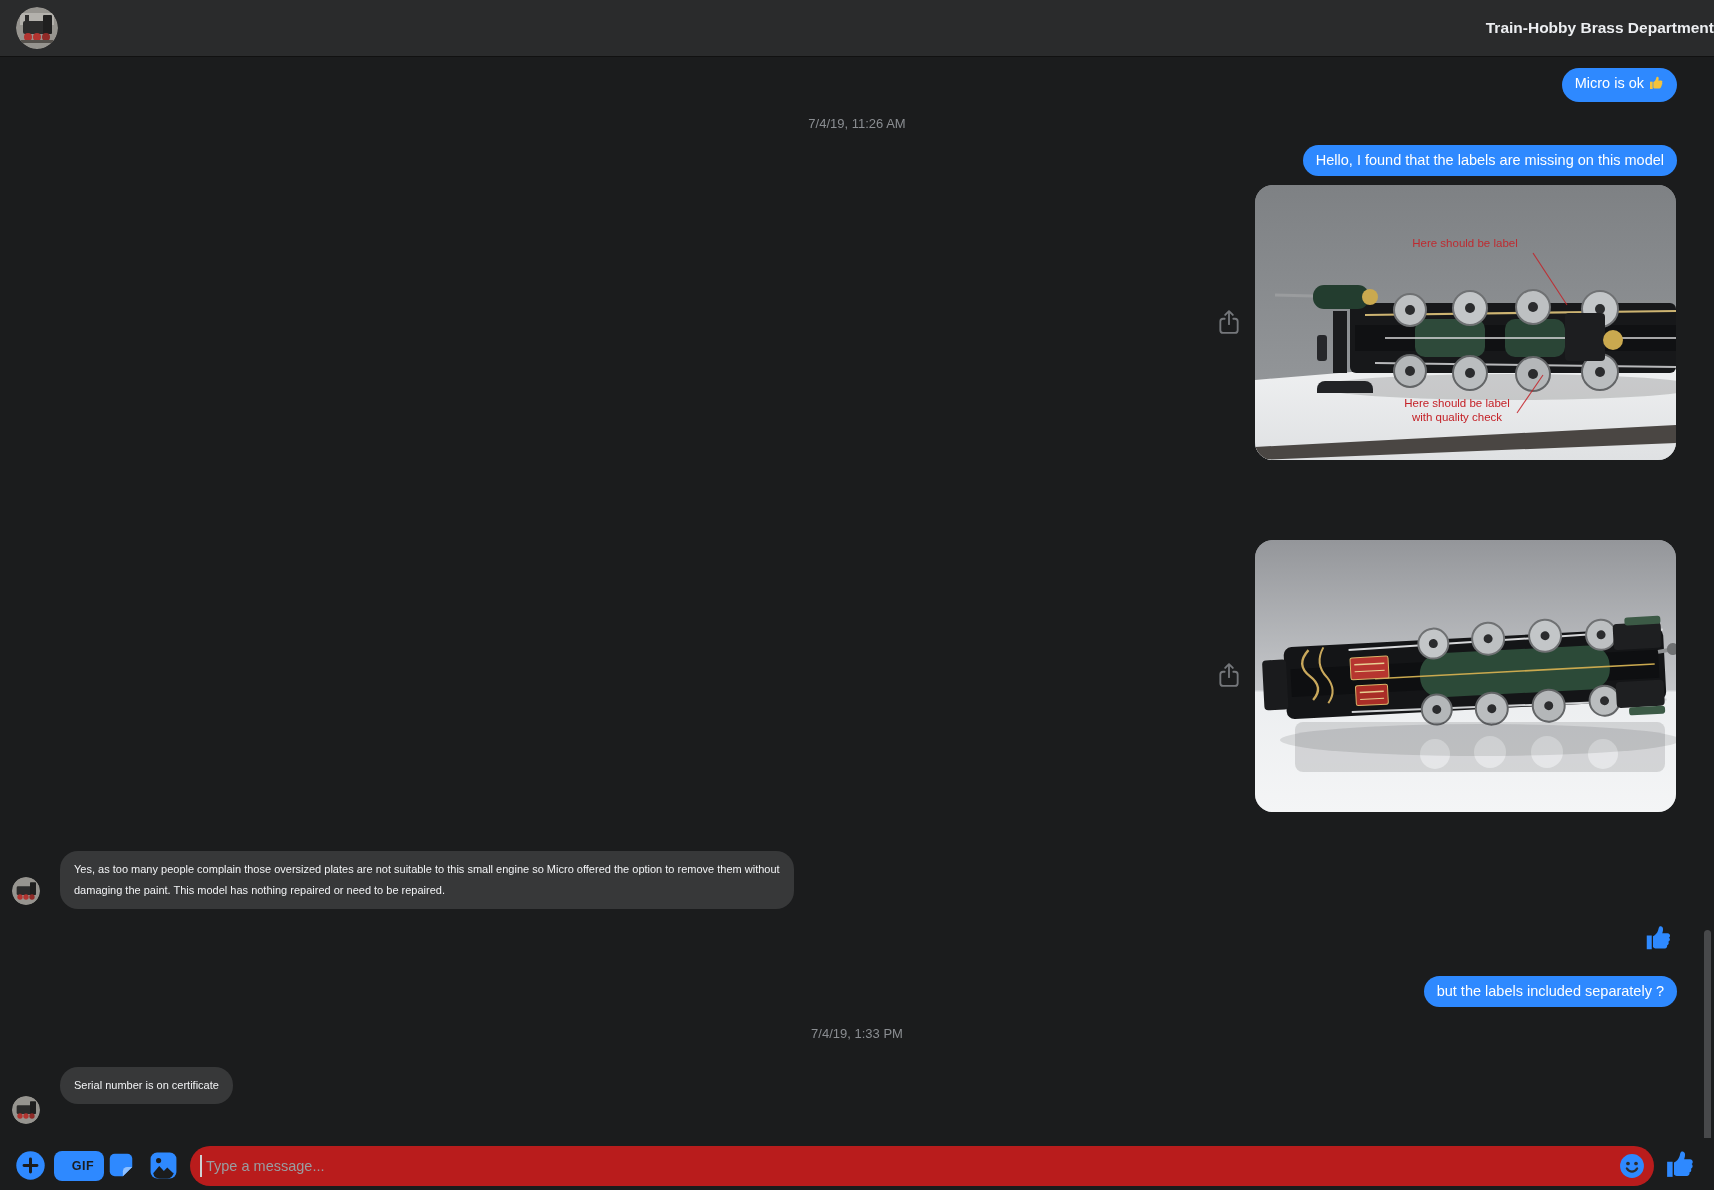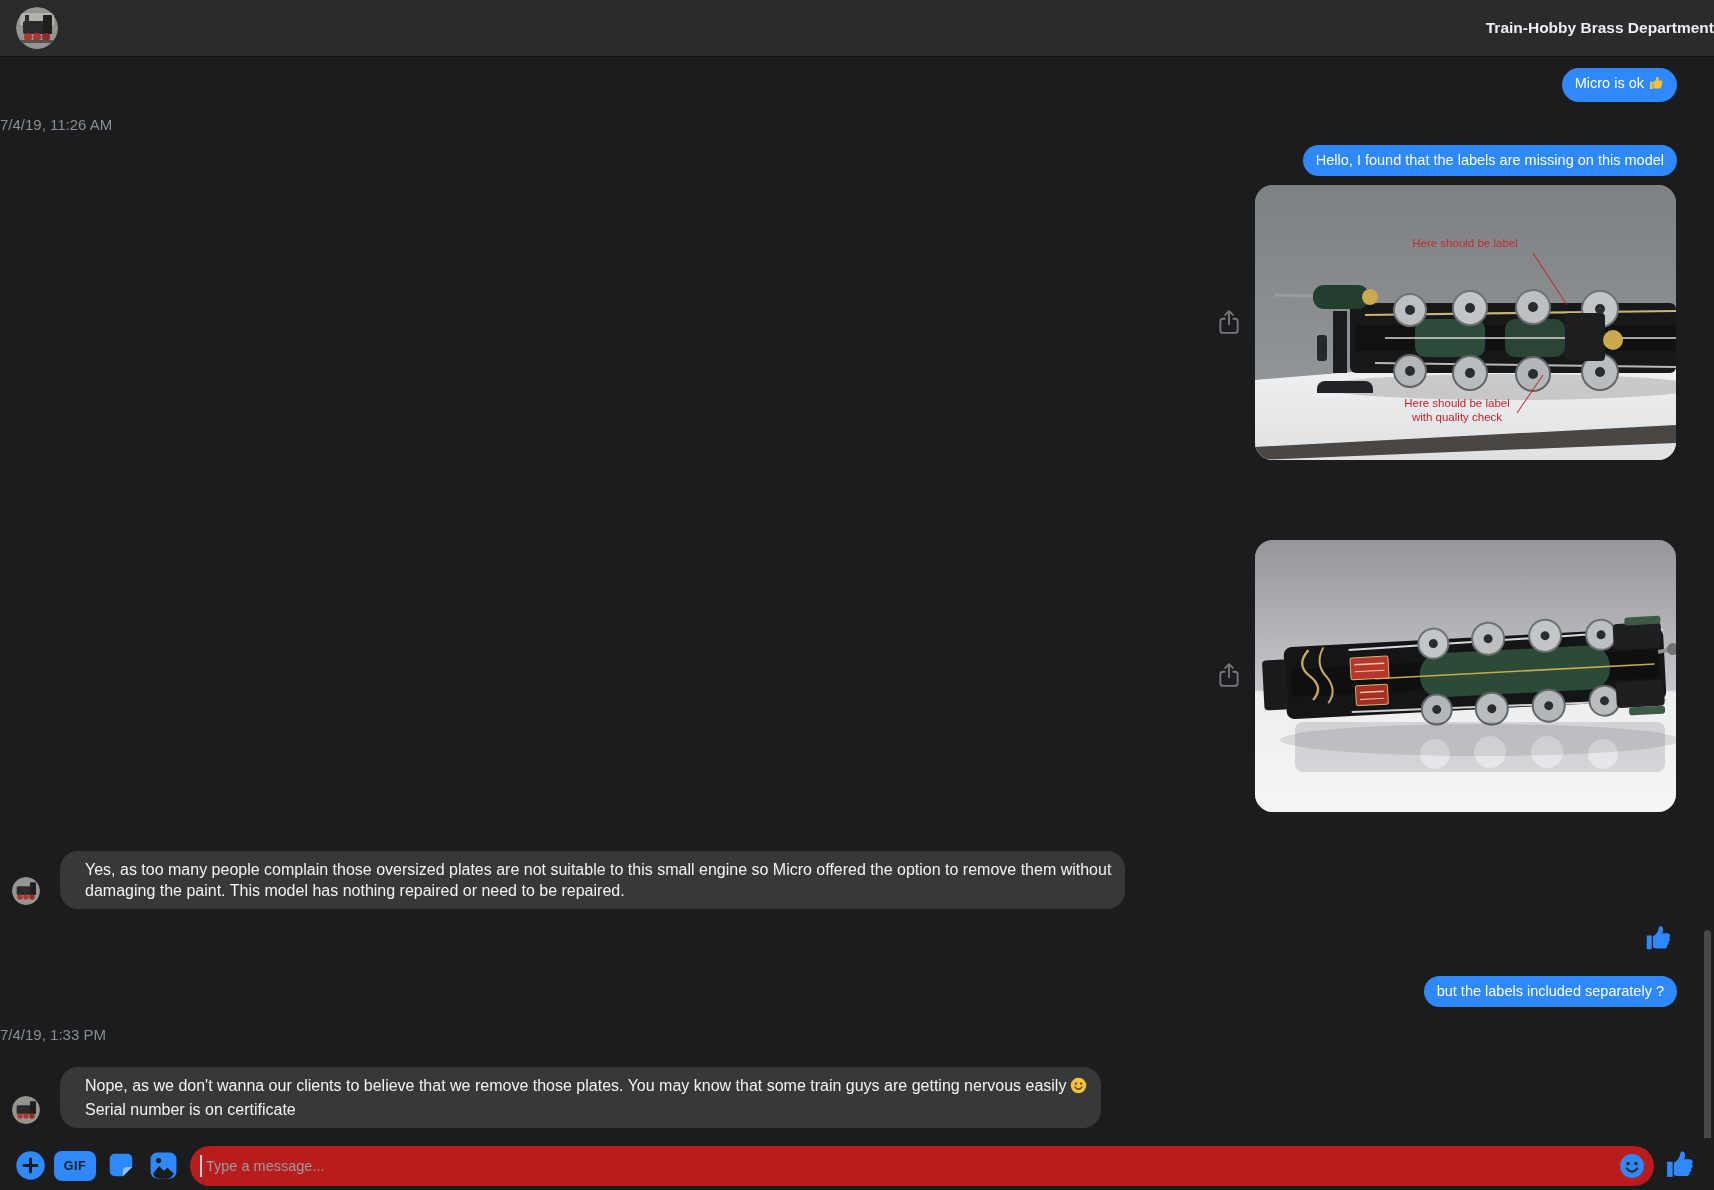--- a/index.html
+++ b/index.html
@@ -14,22 +14,22 @@
 
   
   .scroll-thumb{position:absolute;right:3px;width:7px;top:930px;height:250px;background:#48494b;border-radius:4px;}
 
   
   .bubble{position:absolute;padding:6px 13px;border-radius:18px;font-size:14.5px;line-height:19px;
           white-space:nowrap;color:#fff;}
   .blue{background:#2e89ff;}
   .blue.right{right:37px;}
   .gray{background:#373839;color:#f2f3f5;padding:8px 14px;}
-  .gray .line{white-space:nowrap;line-height:21px;font-size:16px;margin-left:11px;}
-  .ts{position:absolute;left:0;width:100%;font-size:15px;color:#8a8d91;}
+  .gray .line{white-space:nowrap;line-height:21px;font-size:11px;}
+  .ts{position:absolute;left:0;width:100%;text-align:center;font-size:13px;color:#8a8d91;}
 
   
   .chat-img{position:absolute;right:38px;width:421px;border-radius:18px;overflow:hidden;background:#8e9194;}
   .chat-img svg{display:block;}
   .share-btn{position:absolute;width:26px;height:26px;opacity:.85;}
 
   .mini-avatar{position:absolute;width:28px;height:28px;border-radius:50%;overflow:hidden;}
 
   .like-sticker{position:absolute;width:30px;height:30px;}
 
@@ -40,21 +40,21 @@
             display:flex;align-items:center;}
   .cicon{position:absolute;top:1150px;}
   .input-pill{position:absolute;left:190px;top:1146px;width:1464px;height:40px;border-radius:20px;
               background:#b91c1c;display:flex;align-items:center;}
   .input-pill input{flex:1;background:transparent;border:none;outline:none;color:#e6e8eb;
                     font-size:14.5px;font-family:"Liberation Sans",sans-serif;padding:0 0 0 16px;}
   .input-pill input::placeholder{color:#9a9da1;}
   .pill-emoji{width:26px;height:26px;margin-right:9px;flex:none;}
   .gif-badge{position:absolute;left:54px;top:1151px;width:42px;height:30px;background:#2e89ff;
              border-radius:8px;display:flex;align-items:center;justify-content:center;
-             font-weight:bold;font-size:12.5px;color:#1b1c1d;letter-spacing:.5px;}
+             font-weight:bold;font-size:12.5px;color:#1b1c1d;letter-spacing:.5px;padding-left:8px;}
   .caret{position:absolute;left:200px;top:1155px;width:1.5px;height:22px;background:#cfd1d4;}
 </style>
 </head>
 <body>
 
 <div class="app">
 
   <div class="header">
     <div class="avatar">
       <svg width="42" height="42" viewBox="0 0 42 42">
@@ -261,28 +261,20 @@
     <svg width="28" height="28" viewBox="0 0 42 42">
       <circle cx="21" cy="21" r="21" fill="#96948f"></circle>
       <rect x="7" y="14" width="24" height="13" rx="2" fill="#2b2b2b"></rect>
       <rect x="27" y="8" width="9" height="19" rx="1" fill="#1f1f1f"></rect>
       <circle cx="12" cy="30" r="4" fill="#b23430"></circle>
         <circle cx="21" cy="30" r="4" fill="#b23430"></circle>
       <circle cx="30" cy="30" r="4" fill="#8f2a27"></circle>
     </svg>
   </div>
   <div class="bubble gray" style="left:60px;top:1067px;">
-    <div class="line"><span>Nope, as we don't wanna our clients to believe that we remove those plates. You may know that some train guys are getting nervous easily</span><span class="emoji-inline">
-      <svg width="17" height="17" viewBox="0 0 24 24">
-        <circle cx="12" cy="12" r="11" fill="#f5c33b"></circle>
-        <circle cx="8.3" cy="9.5" r="1.6" fill="#5b4312"></circle>
-            <circle cx="15.7" cy="9.5" r="1.6" fill="#5b4312"></circle>
-        <path d="M7 14c1.3 2.2 3.1 3.3 5 3.3s3.7-1.1 5-3.3" fill="none" stroke="#5b4312" stroke-width="1.8" stroke-linecap="round"></path>
-      </svg></span>
-    </div>
     <div class="line">Serial number is on certificate</div>
   </div>
 
   <div class="composer"></div>
 
   <div class="cicon" style="left:15px;">
     <svg width="31" height="31" viewBox="0 0 24 24">
       <circle cx="12" cy="12" r="11" fill="#2e89ff"></circle>
       <path d="M12 7v10M7 12h10" stroke="#1b1c1d" stroke-width="2.3" stroke-linecap="round"></path>
     </svg>

